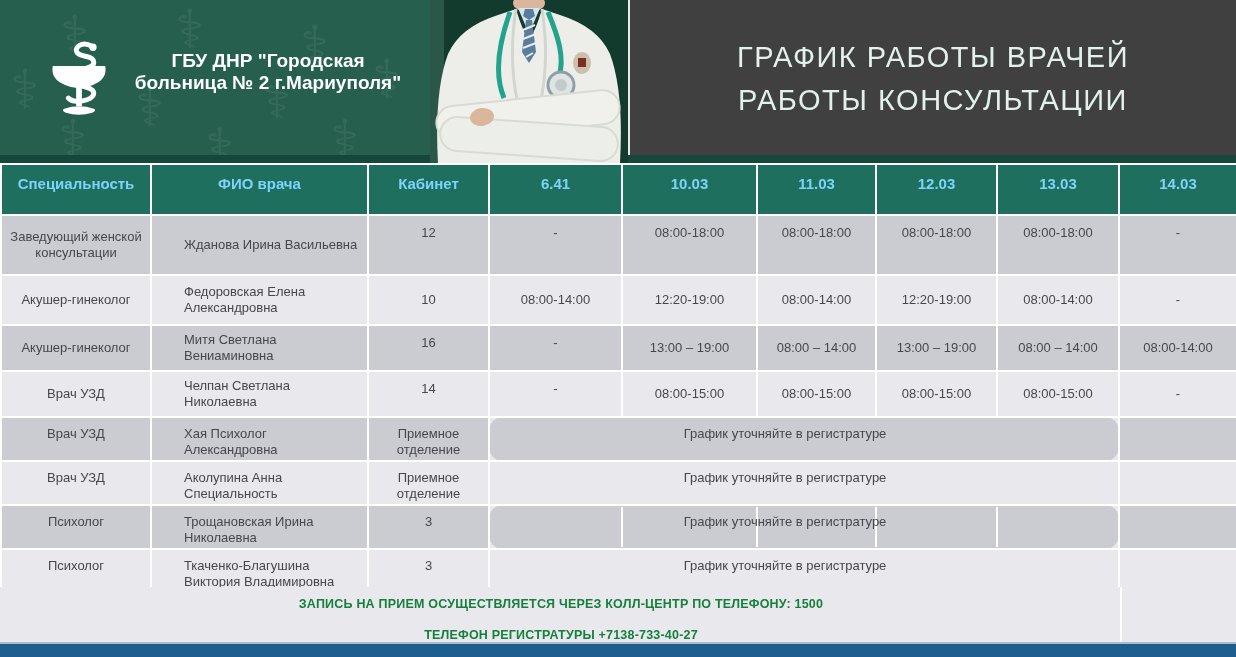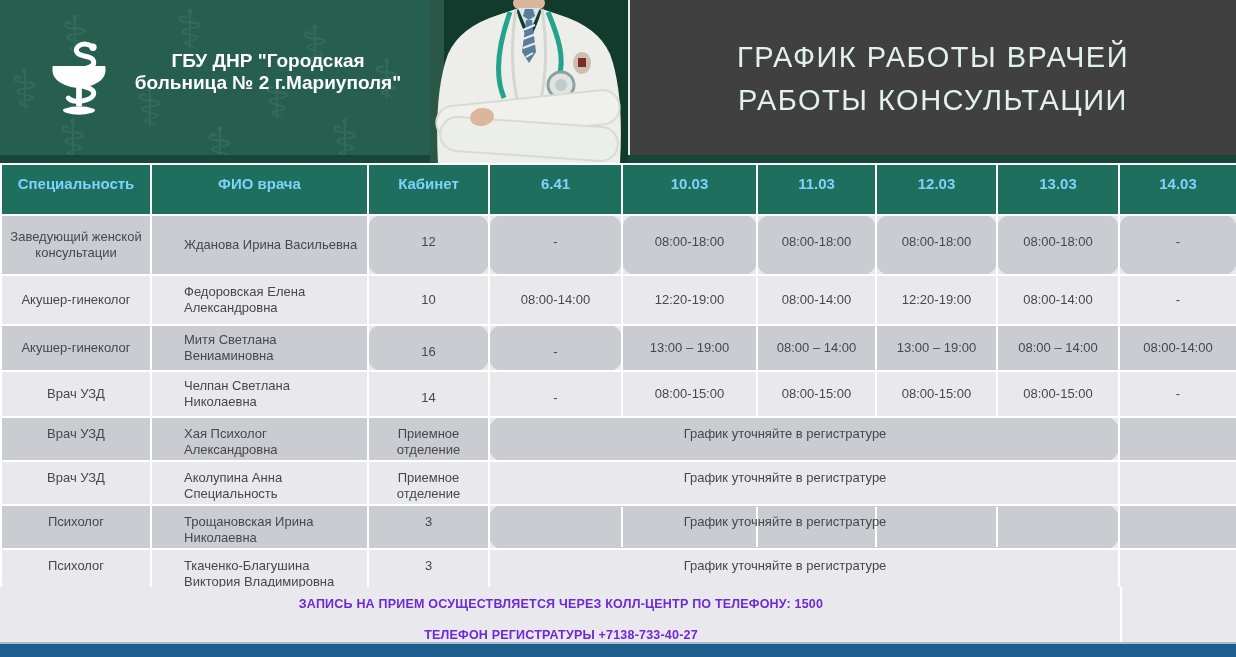--- a/index.html
+++ b/index.html
@@ -24,31 +24,31 @@
   .sched { position:absolute; left:0; top:163px; width:1236px; border-collapse:collapse; table-layout:fixed; }
   .sched th, .sched td { border:2px solid #ffffff; overflow:hidden; }
   .sched th { background:#1e6f5e; color:#7dd3fc; font-size:15px; font-weight:bold;
               vertical-align:top; padding-top:10px; text-align:center; }
   .sched thead tr { height:51px; }
   .sched td { font-size:13px; color:#46474c; text-align:center; vertical-align:middle;
               line-height:16px; padding:2px 6px; }
   tr.dark td  { background:#cbccd2; }
   tr.light td { background:#e9e9ed; }
   td.name { text-align:left; padding-left:32px; padding-right:8px; }
-  td.vt { vertical-align:top; padding-top:18px;border-radius:14px; }
+  td.vt { vertical-align:top; padding-top:9px; }
   tr.top td { vertical-align:top; padding-top:8px; }
   td.note { position:relative; padding-right:44px;border-radius:14px; }
   td.note .vline { position:absolute; top:0; bottom:0; width:2px; background:#ffffff; }
   td.note .note-text { position:relative; z-index:2; }
 
   
   .footer { position:absolute; left:0; top:587px; width:1236px; height:55px; background:#e9e9ed; }
   .footer-divider { position:absolute; left:1120px; top:0; width:2px; height:55px; background:#ffffff; }
   .footer-inner { position:absolute; left:0; top:0; width:1122px; text-align:center;
-                  font-weight:bold; color:#6d28d9; font-size:12.5px; letter-spacing:0.2px; }
+                  font-weight:bold; color:#15803d; font-size:12.5px; letter-spacing:0.2px; }
   .footer-line1 { margin-top:10px; }
   .footer-line2 { margin-top:17px; }
   .bottom-bar { position:absolute; left:0; top:642px; width:1236px; height:15px;
                 background:#1e5e8e; border-top:2px solid #a9bcca; }
 </style>
 </head>
 <body>
 
 <div class="page">
 

